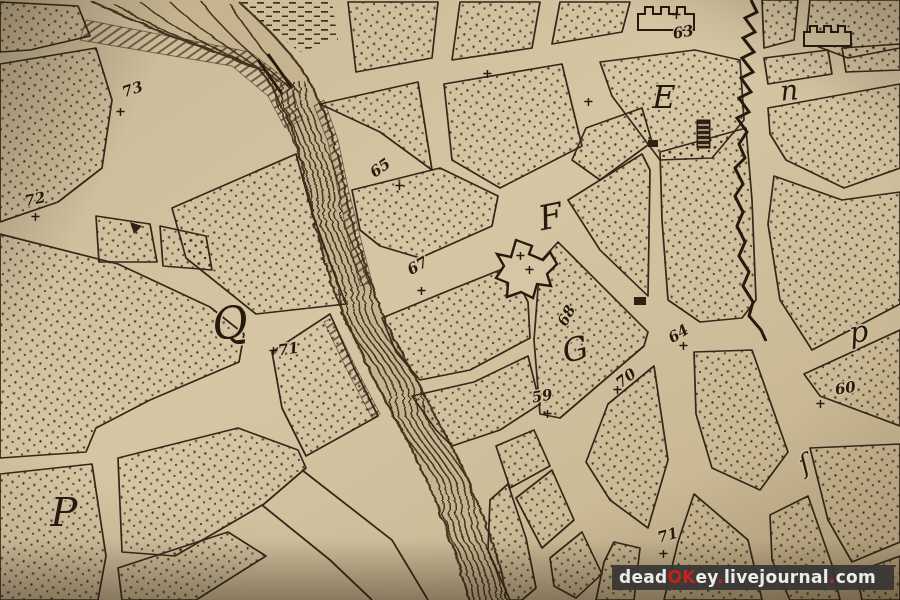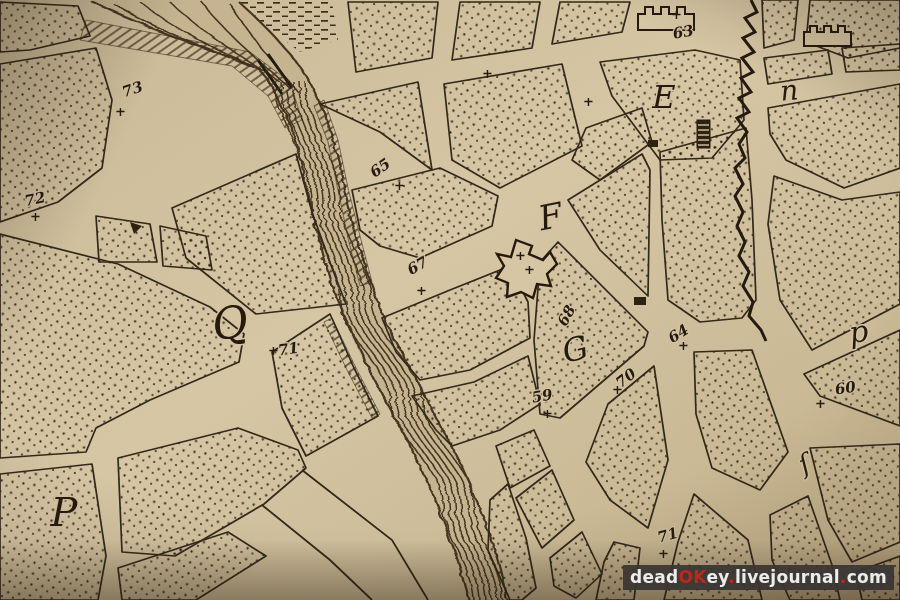--- a/index.html
+++ b/index.html
@@ -10,21 +10,21 @@
   .num{font-family:"DejaVu Serif",serif;font-style:italic;font-weight:bold;font-size:15px;fill:#241a0e;
        paint-order:stroke;stroke:#d3c3a1;stroke-width:2.5px;stroke-linejoin:round;}
   .cross{font-family:"DejaVu Serif",serif;font-weight:bold;font-size:13px;fill:#241a0e;}
   .vignette{position:absolute;inset:0;pointer-events:none;
     background:
       radial-gradient(120% 105% at 44% 40%, rgba(0,0,0,0) 46%, rgba(58,38,16,.16) 66%, rgba(44,28,11,.40) 87%, rgba(26,16,6,.58) 100%),
       linear-gradient(to top, rgba(30,20,8,.34), rgba(0,0,0,0) 10%),
       linear-gradient(115deg, rgba(30,20,8,.30), rgba(0,0,0,0) 16%),
       linear-gradient(205deg, rgba(30,20,8,.22), rgba(0,0,0,0) 14%);}
   .watermark{position:absolute;right:6px;bottom:10px;background:rgba(56,54,52,.93);
-    padding:2px 7px 3px 7px;font-family:"DejaVu Sans",sans-serif;font-weight:bold;
+    padding:2px 18px 3px 7px;font-family:"DejaVu Sans",sans-serif;font-weight:bold;
     font-size:17px;letter-spacing:.3px;white-space:nowrap;}
   .wm-light{color:#ececec}
   .wm-red{color:#c3241c}
 </style>
 </head>
 <body>
 
 <div class="stage">
 <svg width="900" height="600" viewBox="0 0 900 600">
   <defs>

